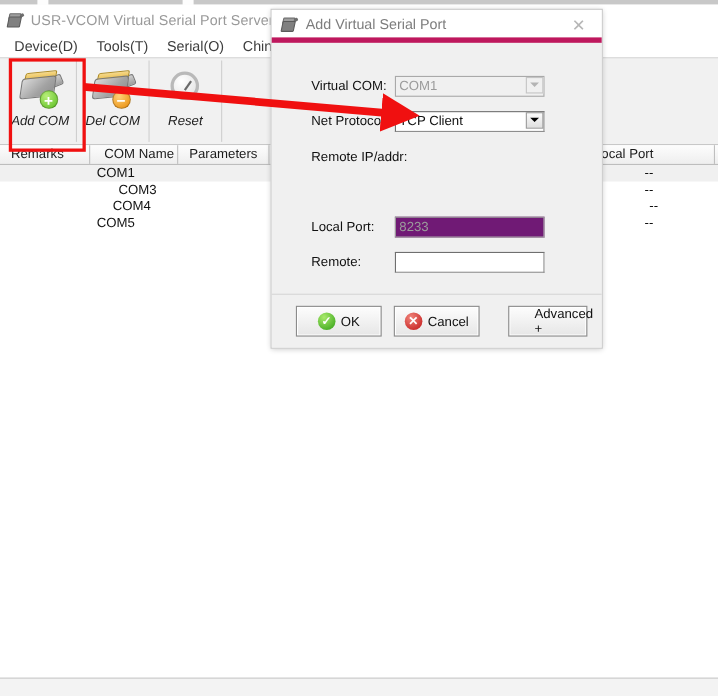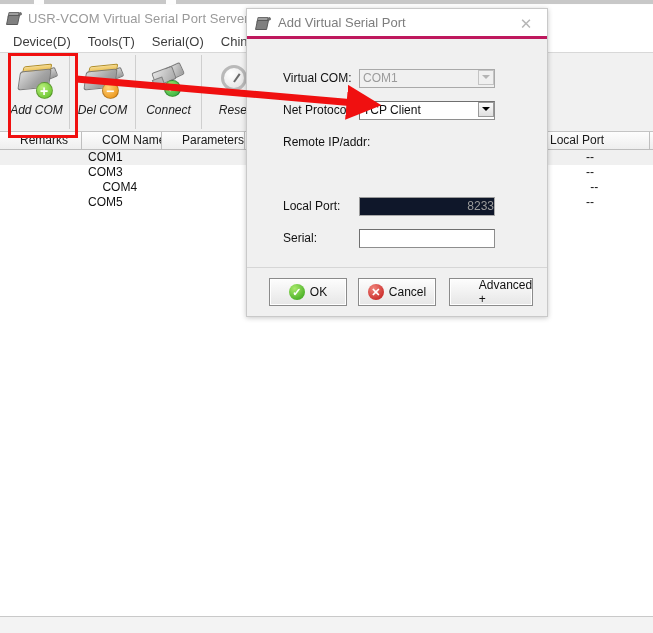--- a/index.html
+++ b/index.html
@@ -288,21 +288,21 @@
     border-bottom: 1px solid #bdbdbd;
     box-sizing: border-box;
     display: flex;
     align-items: center;
   }
   #list-header .col {
     height: 17px;
     line-height: 17px;
     font-size: 12px;
     color: #1a1a1a;
-    padding-left: 20px;
+    padding-left: 10px;
     box-sizing: border-box;
     border-right: 1px solid #bfbfbf;
     overflow: hidden;
     white-space: nowrap;
   }
   #list-body {
     position: absolute;
     left: 0; top: 150px;
     width: 653px;
     height: 440px;
@@ -372,21 +372,21 @@
   }
   #dialog-titlebar {
     position: absolute;
     left: 0; top: 0;
     width: 300px; height: 30px;
     background: #ffffff;
     display: flex;
     align-items: center;
     padding-left: 8px;
     box-sizing: border-box;
-    border-bottom: 3px solid #be185d;
+    border-bottom: 5px solid #be185d;
   }
   #dialog-titlebar .dlg-title {
     font-size: 13px;
     color: #7d7d7d;
     margin-left: 7px;
     white-space: nowrap;
   }
   #dlg-close {
     position: absolute;
     right: 0; top: 0;
@@ -445,26 +445,25 @@
     border-top-color: #6f6f6f;
     border-left-color: #6f6f6f;
     font-size: 12px;
     color: #111;
     line-height: 17px;
     padding-left: 3px;
     white-space: nowrap;
     overflow: hidden;
   }
   .txt-input.disabled {
-    background: #0f172a;
+    background: #701a75;
     color: #9b9b9b;
     border-color: #a9a9a9;
     border-top-color: #9a9a9a;
     border-left-color: #9a9a9a;
-    text-align: right;
   }
 
   .combo {
     width: 136px;
     height: 19px;
     box-sizing: border-box;
     background: #ffffff;
     border: 1px solid #8e8e8e;
     border-top-color: #6f6f6f;
     border-left-color: #6f6f6f;
@@ -522,21 +521,21 @@
     align-items: center;
     justify-content: center;
     font-size: 12px;
     color: #111;
     box-sizing: border-box;
     cursor: default;
     gap: 5px;
   }
   #btn-ok { width: 78px; margin-left: 22px; }
   #btn-cancel { width: 78px; margin-left: 11px; }
-  #btn-advanced { width: 84px; margin-left: 13px; padding-left: 29px; }
+  #btn-advanced { width: 72px; margin-left: 26px; padding-left: 29px; }
 
   .btn-badge {
     width: 16px; height: 16px;
     border-radius: 50%;
     display: flex;
     align-items: center;
     justify-content: center;
     color: #fff;
     font-size: 11px;
     font-weight: bold;
@@ -596,29 +595,20 @@
     <div class="tool-button">
       <span class="tb-icon plug-icon">
         <span class="plug-neck"></span>
         <span class="plug-top"></span>
         <span class="plug-body"></span>
         <span class="badge badge-orange">−</span>
       </span>
       <span class="tb-label">Del COM</span>
     </div>
 
-    <div class="tool-button">
-      <span class="tb-icon connect-icon">
-        <span class="c-jack"></span>
-        <span class="c-plug"></span>
-        <span class="c-pins"></span>
-        <span class="badge badge-greensm" style="right:10px; bottom:4px; font-size:11px;">✓</span>
-      </span>
-      <span class="tb-label">Connect</span>
-    </div>
 
     <div class="tool-button">
       <span class="tb-icon reset-icon">
         <span class="ring"></span>
         <span class="needle"></span>
       </span>
       <span class="tb-label">Reset</span>
     </div>
 
     <div style="flex:1 1 auto;"></div>
@@ -639,21 +629,21 @@
     <div class="grid-row selected">
       <div class="cell" style="width:82px;"></div>
       <div class="cell" style="width:80px;">COM1</div>
       <div class="cell" style="width:83px;"></div>
       <div class="cell" style="width:285px;"></div>
       <div class="cell center" style="width:120px;">--</div>
     </div>
 
     <div class="grid-row">
       <div class="cell" style="width:82px;"></div>
-      <div class="cell" style="width:80px;">COM3</div>
+      <div class="cell" style="width:80px;text-align:center;">COM3</div>
       <div class="cell" style="width:83px;"></div>
       <div class="cell" style="width:285px;"></div>
       <div class="cell center" style="width:120px;">--</div>
     </div>
 
     <div class="grid-row">
       <div class="cell" style="width:82px;"></div>
       <div class="cell" style="width:80px;margin-left:16px;">COM4</div>
       <div class="cell" style="width:83px;"></div>
       <div class="cell" style="width:285px;"></div>
@@ -720,21 +710,21 @@
 
 
     <div class="field-row" style="top:156px;">
       <div class="field-label">Local Port:</div>
       <div class="field-control">
         <div class="txt-input disabled" placeholder="">8233</div>
       </div>
     </div>
 
     <div class="field-row" style="top:188px;">
-      <div class="field-label">Serial:</div>
+      <div class="field-label">Remote:</div>
       <div class="field-control">
         <div class="txt-input" placeholder=""></div>
       </div>
     </div>
 
     <div class="sep-line" style="top:228px;"></div>
 
     <div id="dlg-buttons">
       <div class="dlg-btn" id="btn-ok">
         <span class="btn-badge ok">✓</span>

